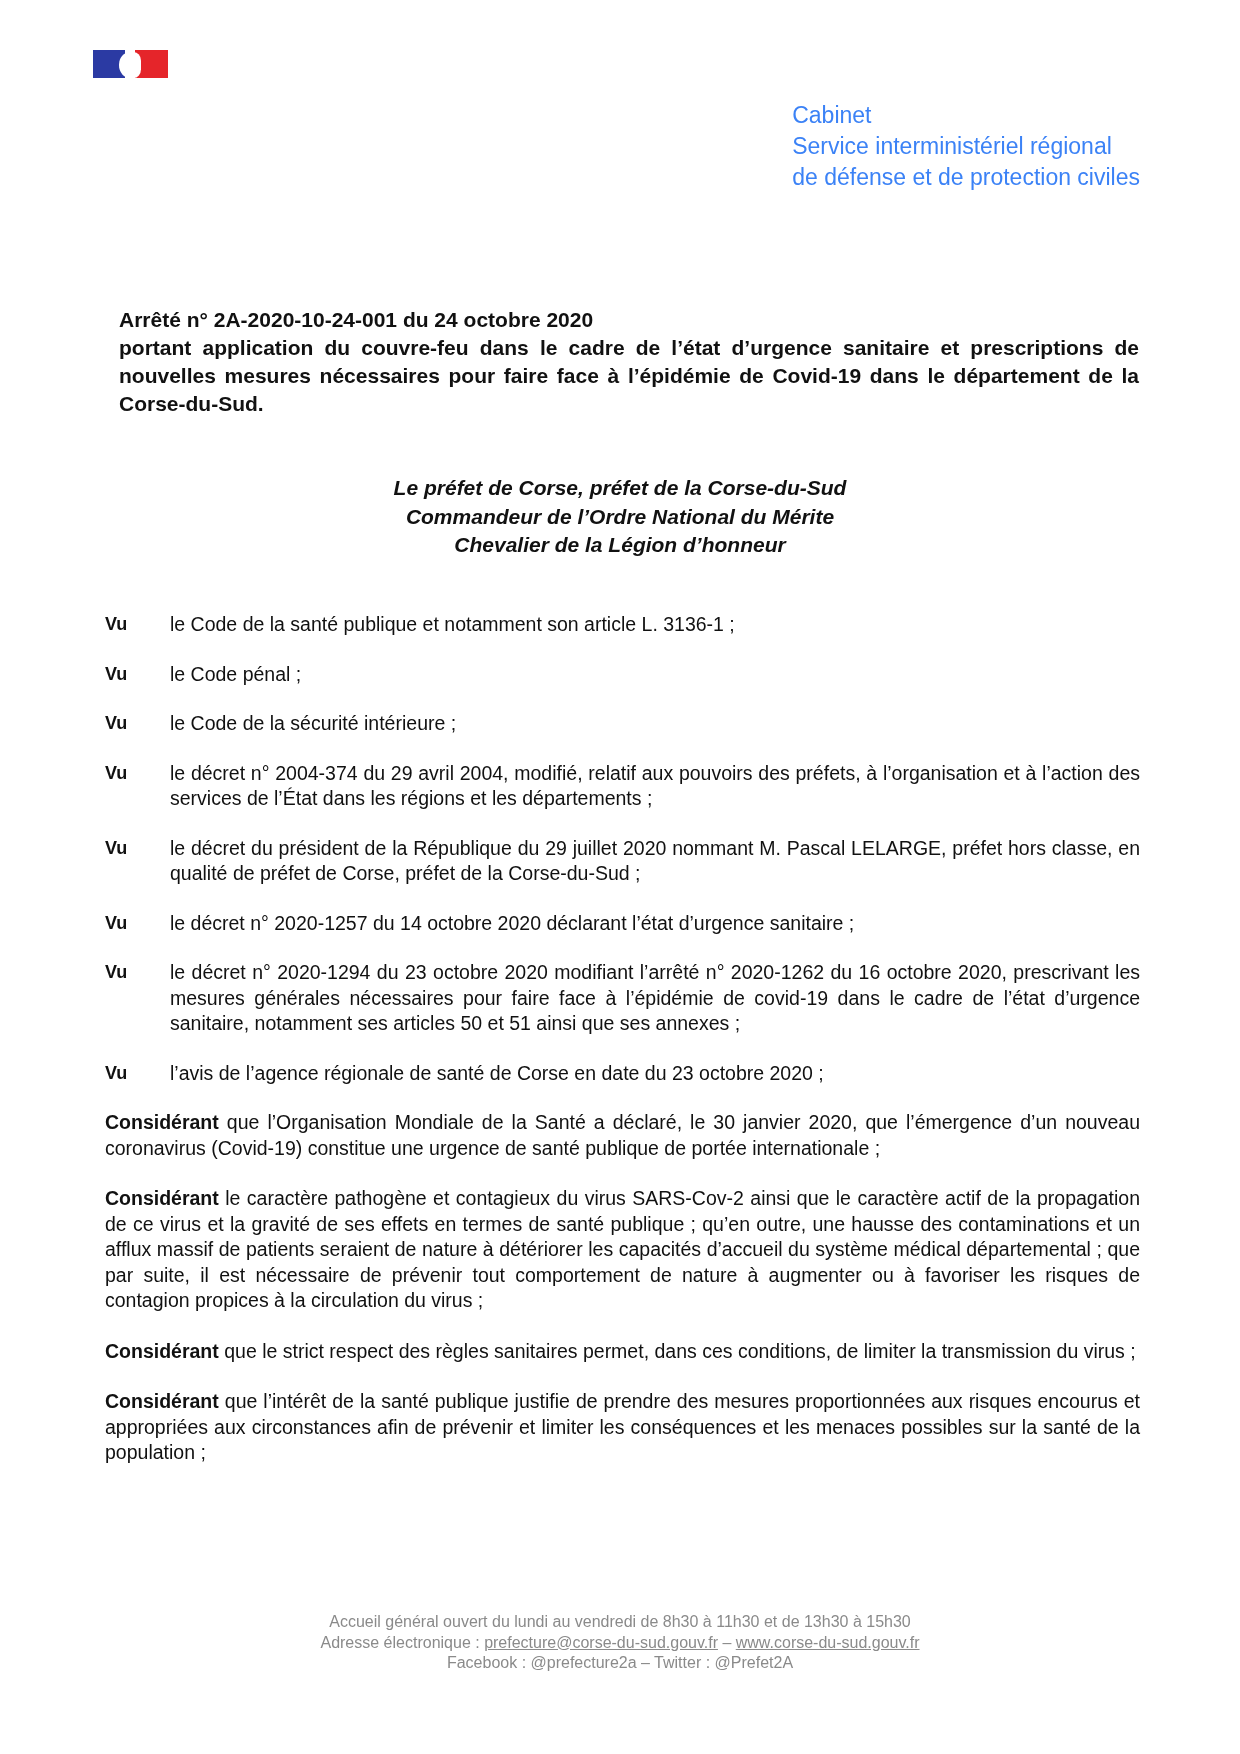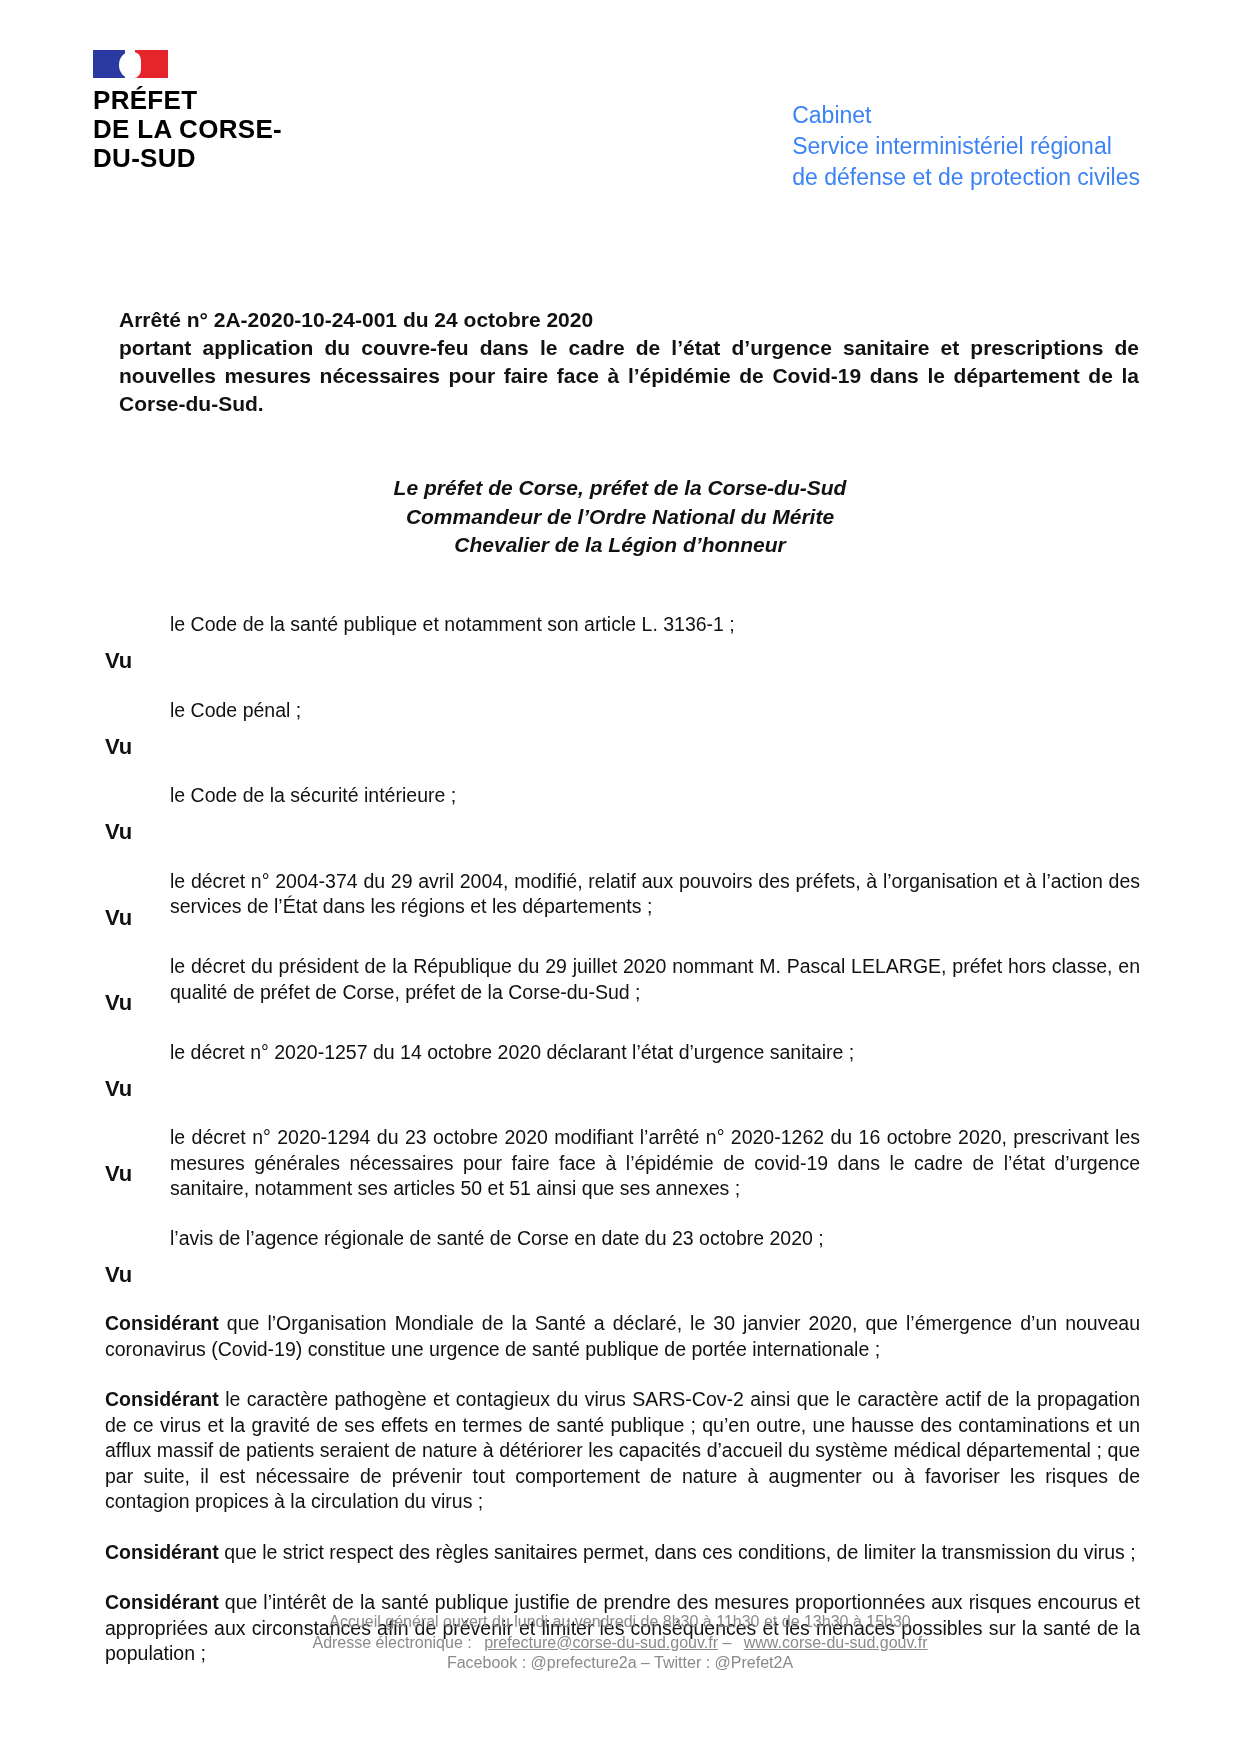--- a/index.html
+++ b/index.html
@@ -34,44 +34,39 @@
   .arrete-title .sub { text-align: justify; text-align-last: left; }
   .prefet {
     position: absolute; left: 0; width: 1240px; top: 474px; text-align: center;
     font-weight: bold; font-style: italic; font-size: 21px; line-height: 28.5px; color: #111;
   }
   .body {
     position: absolute; left: 105px; top: 612px; width: 1035px;
     font-size: 19.5px; line-height: 25.5px; color: #111;
   }
   .vu { display: flex; margin-bottom: 24px; }
-  .vu .k { width: 65px; flex: none; font-weight: bold; font-size: 22px; margin-top: 36px; }
+  .vu .k { width: 65px; flex: none; font-weight: bold; font-size: 18px; }
   .vu .t { flex: 1; text-align: justify; }
   .cons { text-align: justify; margin-bottom: 25px; margin-top: 12px; }
   .cons b { font-weight: bold; }
   .footer {
     position: absolute; left: 0; width: 1240px; top: 1612px; text-align: center;
     font-size: 16px; line-height: 20.5px; color: #8a8a8a;
   }
-  .footer a { color: #8a8a8a; text-decoration: underline; margin-left: 8px; }
+  .footer a { color: #8a8a8a; text-decoration: underline; }
 </style>
 </head>
 <body>
 
 <div class="logo">
   <div class="flag">
     <div class="blue"></div>
       <div class="white"></div>
       <div class="red"></div>
       <div class="face"></div>
-  </div>
-  <div class="logo-title">
-    <div>PRÉFET</div>
-    <div>DE LA CORSE-</div>
-    <div>DU-SUD</div>
   </div>
 </div>
 
 <div class="service">
   <div>Cabinet</div>
   <div>Service interministériel régional</div>
   <div>de défense et de protection civiles</div>
 </div>
 
 <div class="arrete-title">

